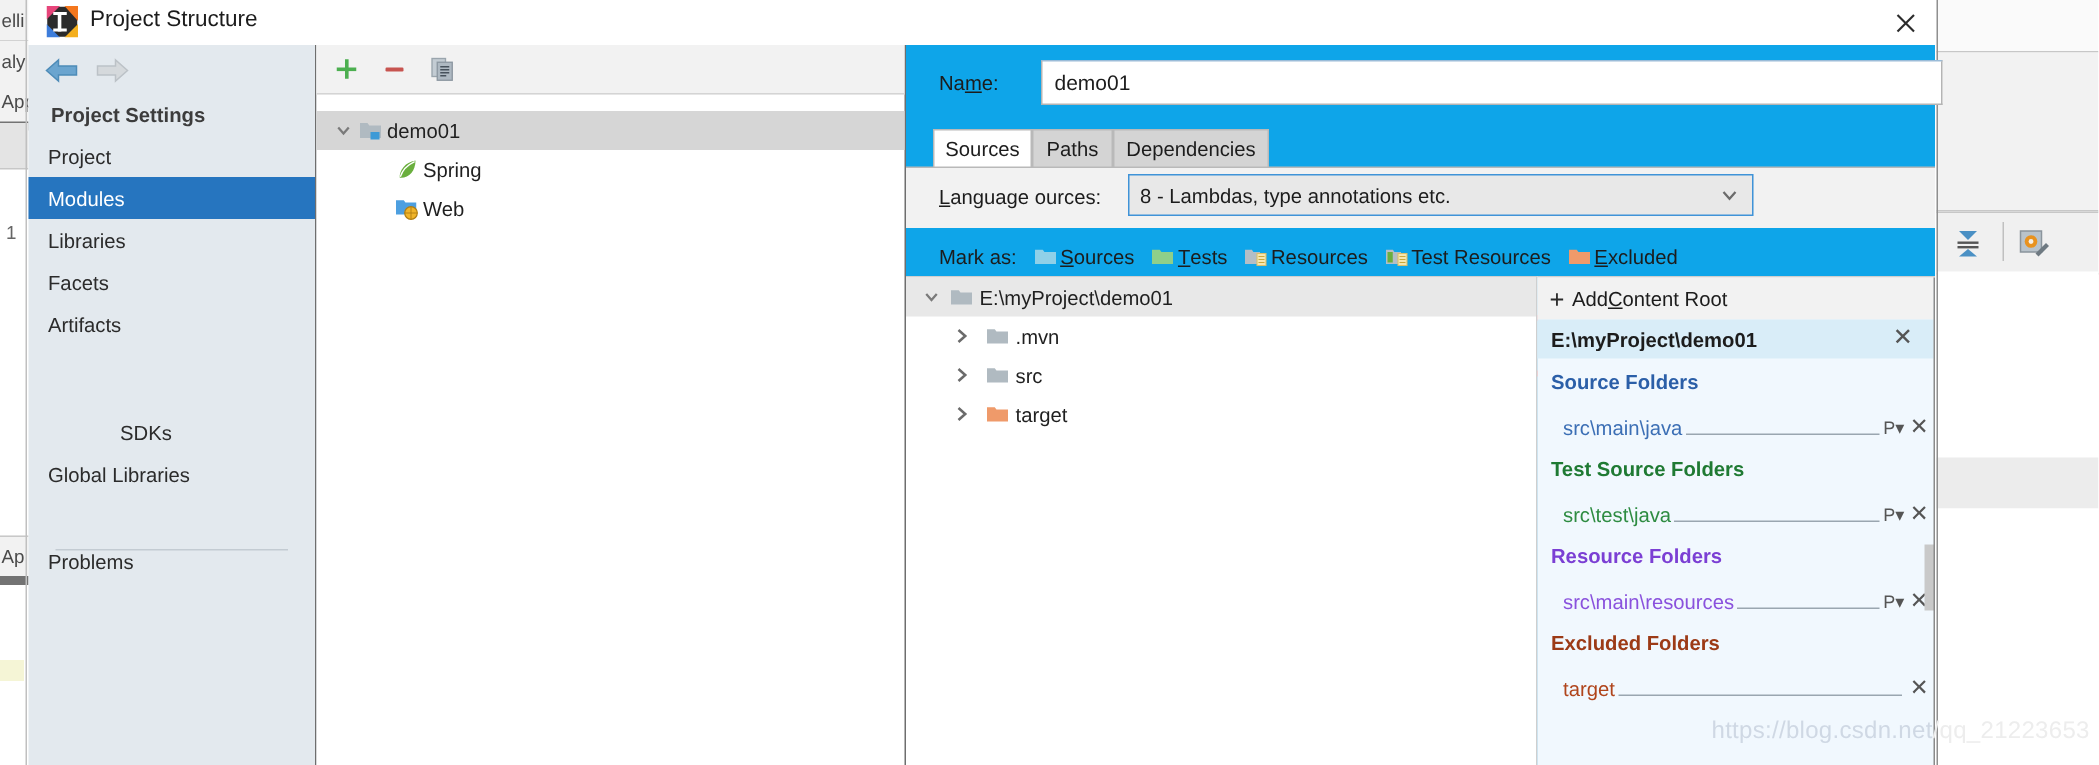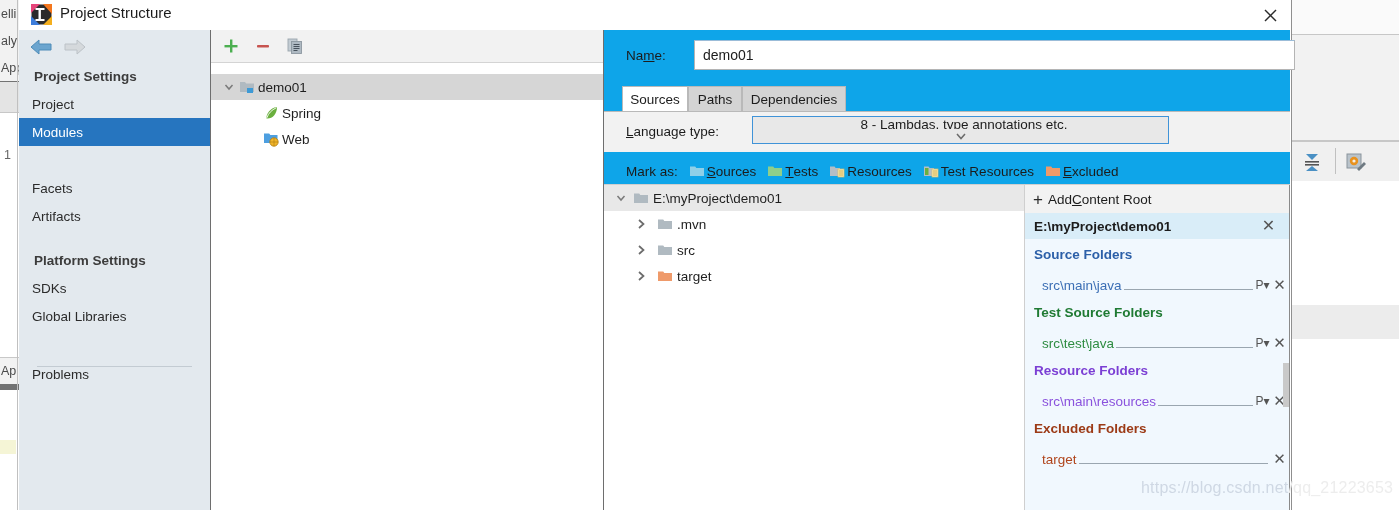--- a/index.html
+++ b/index.html
@@ -66,21 +66,21 @@
   #tabstrip{position:absolute;left:0;top:56px;width:686px;height:26px;}
   .tab{position:absolute;top:0;height:26px;display:flex;align-items:center;justify-content:center;
        padding:0 10px;box-sizing:border-box;font-size:13.5px;color:#1c1c1c;cursor:pointer;
        background:#d4d4d4;border:1px solid #b9b9b9;border-bottom:none;}
   .tab.active{background:#ffffff;border-color:#b9b9b9;}
   #tab-underline{position:absolute;left:0;top:81px;width:686px;height:1px;background:#b9b9b9;}
 
   #ll-box{position:absolute;left:0;top:82px;width:686px;height:40px;background:#f2f2f2;}
   #ll-label{position:absolute;left:22px;top:12px;font-size:13.5px;color:#1c1c1c;}
   #ll-combo{position:absolute;left:148px;top:4px;width:417px;height:28px;background:#e8e8e8;
-            border:1px solid #3f93d8;box-sizing:border-box;display:flex;align-items:center;cursor:pointer;flex-direction:column;}
+            border:1px solid #3f93d8;box-sizing:border-box;display:flex;align-items:center;cursor:pointer;}
   #ll-combo-text{flex:1;padding-left:7px;font-size:13.5px;color:#1c1c1c;white-space:nowrap;overflow:hidden;}
   #ll-combo-arrow{width:30px;display:flex;align-items:center;justify-content:center;}
   #redbox{position:absolute;left:0px;top:98px;width:670px;height:41px;border:4px solid #f50d0d;
           box-sizing:border-box;pointer-events:none;border-radius:2px;}
 
   #markas{position:absolute;left:0;top:128px;width:686px;height:26px;display:flex;align-items:center;}
   #markas-label{margin-left:22px;font-size:13.5px;color:#1c1c1c;margin-right:11px;}
   .mark-btn{display:flex;align-items:center;margin-right:11px;cursor:pointer;font-size:13.5px;color:#1c1c1c;}
   .mark-btn .mi{width:16px;height:16px;margin-right:2px;flex:0 0 auto;}
 
@@ -209,28 +209,30 @@
       </div>
     </div>
 
     <div class="nav-group" style="top:32px;">Project Settings</div>
     <div class="nav-item" style="top:60px;">
         <span>Project</span>
       </div>
     <div class="nav-item sel" style="top:88px;">
         <span>Modules</span>
       </div>
+    <div class="nav-item" style="top:116px;">
+        <span>Libraries</span>
+      </div>
     <div class="nav-item" style="top:144px;">
         <span>Facets</span>
       </div>
     <div class="nav-item" style="top:172px;">
         <span>Artifacts</span>
       </div>
-    <div class="nav-group" style="top:216px;">Platform Settings</div>
-    <div class="nav-item" style="top:244px;">
+    <div class="nav-item" style="top:244px;margin-left:48px;">
         <span>SDKs</span>
       </div>
     <div class="nav-item" style="top:272px;">
         <span>Global Libraries</span>
       </div>
     <div id="nav-sep"></div>
     <div class="nav-item" style="top:330px;">
         <span>Problems</span>
       </div>
   </div>
@@ -307,21 +309,21 @@
     </div>
 
     <div id="tabstrip">
       <div class="tab active" style="left:18px;width:66px;">Sources</div>
       <div class="tab" style="left:84px;width:54px;">Paths</div>
       <div class="tab" style="left:138px;width:104px;">Dependencies</div>
     </div>
     <div id="tab-underline"></div>
 
     <div id="ll-box">
-      <div id="ll-label"><span class="u">L</span><span>anguage type:</span></div>
+      <div id="ll-label"><span class="u">L</span><span>anguage ources:</span></div>
       <div id="ll-combo">
         <span id="ll-combo-text">8 - Lambdas, type annotations etc.</span>
         <span id="ll-combo-arrow">
           <svg width="14" height="14" viewBox="0 0 14 14">
               <path d="M3 5 L7 9.5 L11 5" fill="none" stroke="#6b6b6b" stroke-width="1.5"></path>
             </svg>
         </span>
       </div>
       <div id="redbox"></div>
     </div>

